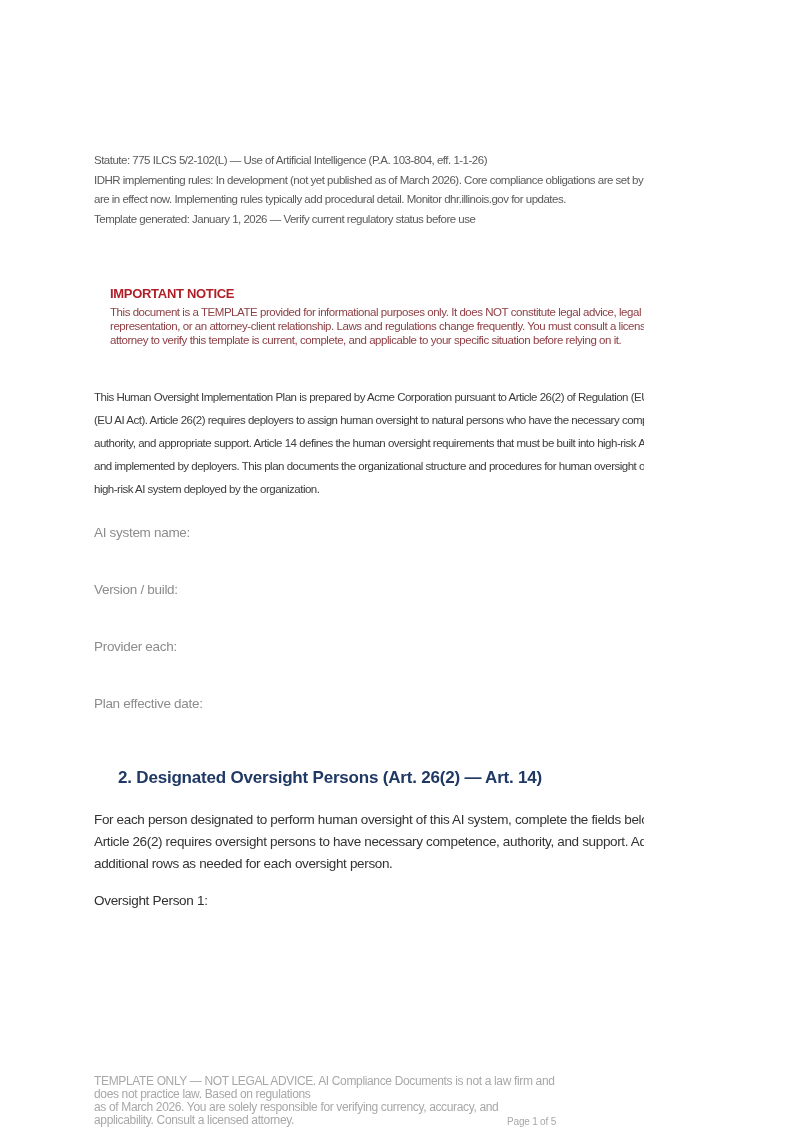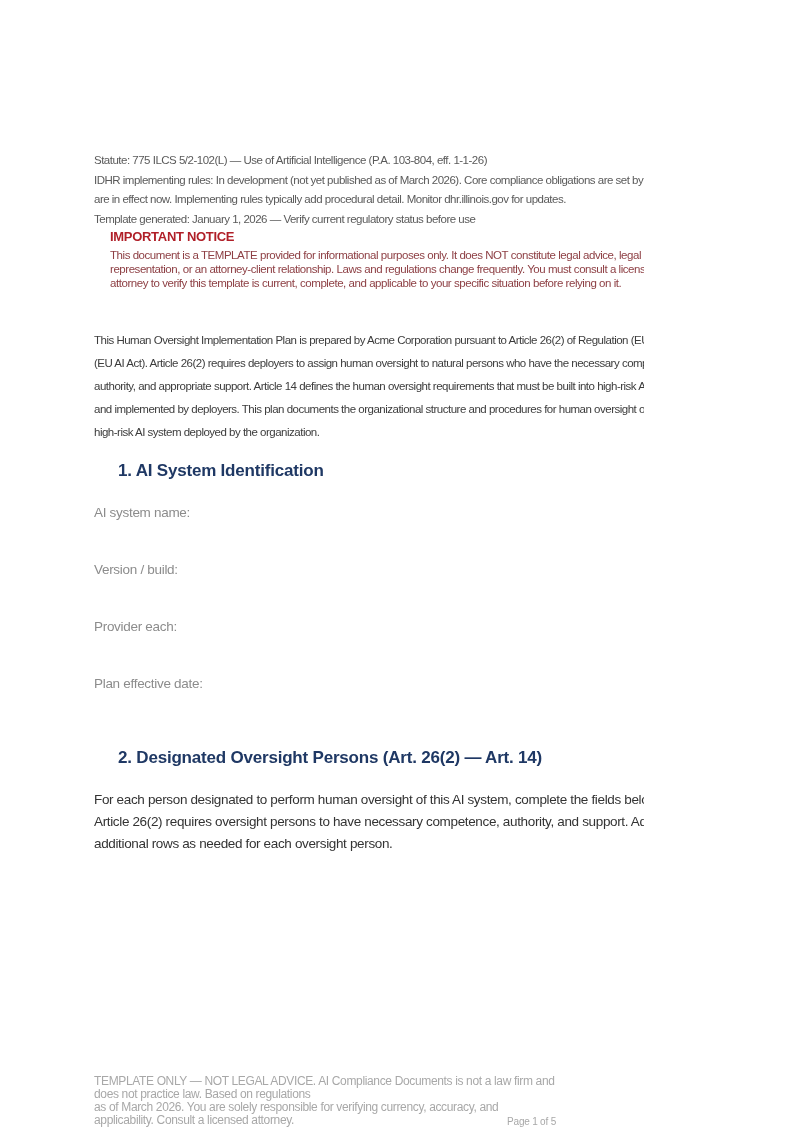--- a/index.html
+++ b/index.html
@@ -20,20 +20,21 @@
   .pre { white-space: pre-line; }
 
   .meta {
     margin-top: 151px;
     font-size: 11.5px;
     letter-spacing: -0.5px;
     line-height: 19.5px;
     color: #5a5a5a;
   }
   .notice {
+    margin-top: 57px;
     margin-left: 16px;
   }
   .notice-title {
     font-size: 13px;
     font-weight: bold;
     letter-spacing: -0.3px;
     color: #b01f28;
   }
   .notice-body {
     margin-top: 5px;
@@ -117,35 +118,35 @@
 representation, or an attorney-client relationship. Laws and regulations change frequently. You must consult a licensed
 attorney to verify this template is current, complete, and applicable to your specific situation before relying on it.</div>
     </div>
 
     <div class="intro pre">This Human Oversight Implementation Plan is prepared by Acme Corporation pursuant to Article 26(2) of Regulation (EU) 2024/1689
 (EU AI Act). Article 26(2) requires deployers to assign human oversight to natural persons who have the necessary competence,
 authority, and appropriate support. Article 14 defines the human oversight requirements that must be built into high-risk AI systems
 and implemented by deployers. This plan documents the organizational structure and procedures for human oversight of each
 high-risk AI system deployed by the organization.</div>
 
-    <div class="section-heading">1. AI System Identification</div>
 
     <div class="fields">
       <div class="field-label">AI system name:</div>
       <div class="field-label">Version / build:</div>
       <div class="field-label">Provider each:</div>
       <div class="field-label">Plan effective date:</div>
     </div>
 
     <div class="section-heading second">2. Designated Oversight Persons (Art. 26(2) — Art. 14)</div>
 
     <div class="para2 pre">For each person designated to perform human oversight of this AI system, complete the fields below.
 Article 26(2) requires oversight persons to have necessary competence, authority, and support. Add
 additional rows as needed for each oversight person.</div>
 
+    <div class="subhead">Oversight Person 1:</div>
 
   </div>
 
   <div class="footer">
     <div class="footer-text pre">TEMPLATE ONLY — NOT LEGAL ADVICE. AI Compliance Documents is not a law firm and does not practice law. Based on regulations
 as of March 2026. You are solely responsible for verifying currency, accuracy, and applicability. Consult a licensed attorney.</div>
     <div class="page-num">Page 1 of 5</div>
   </div>
 </div>
 

